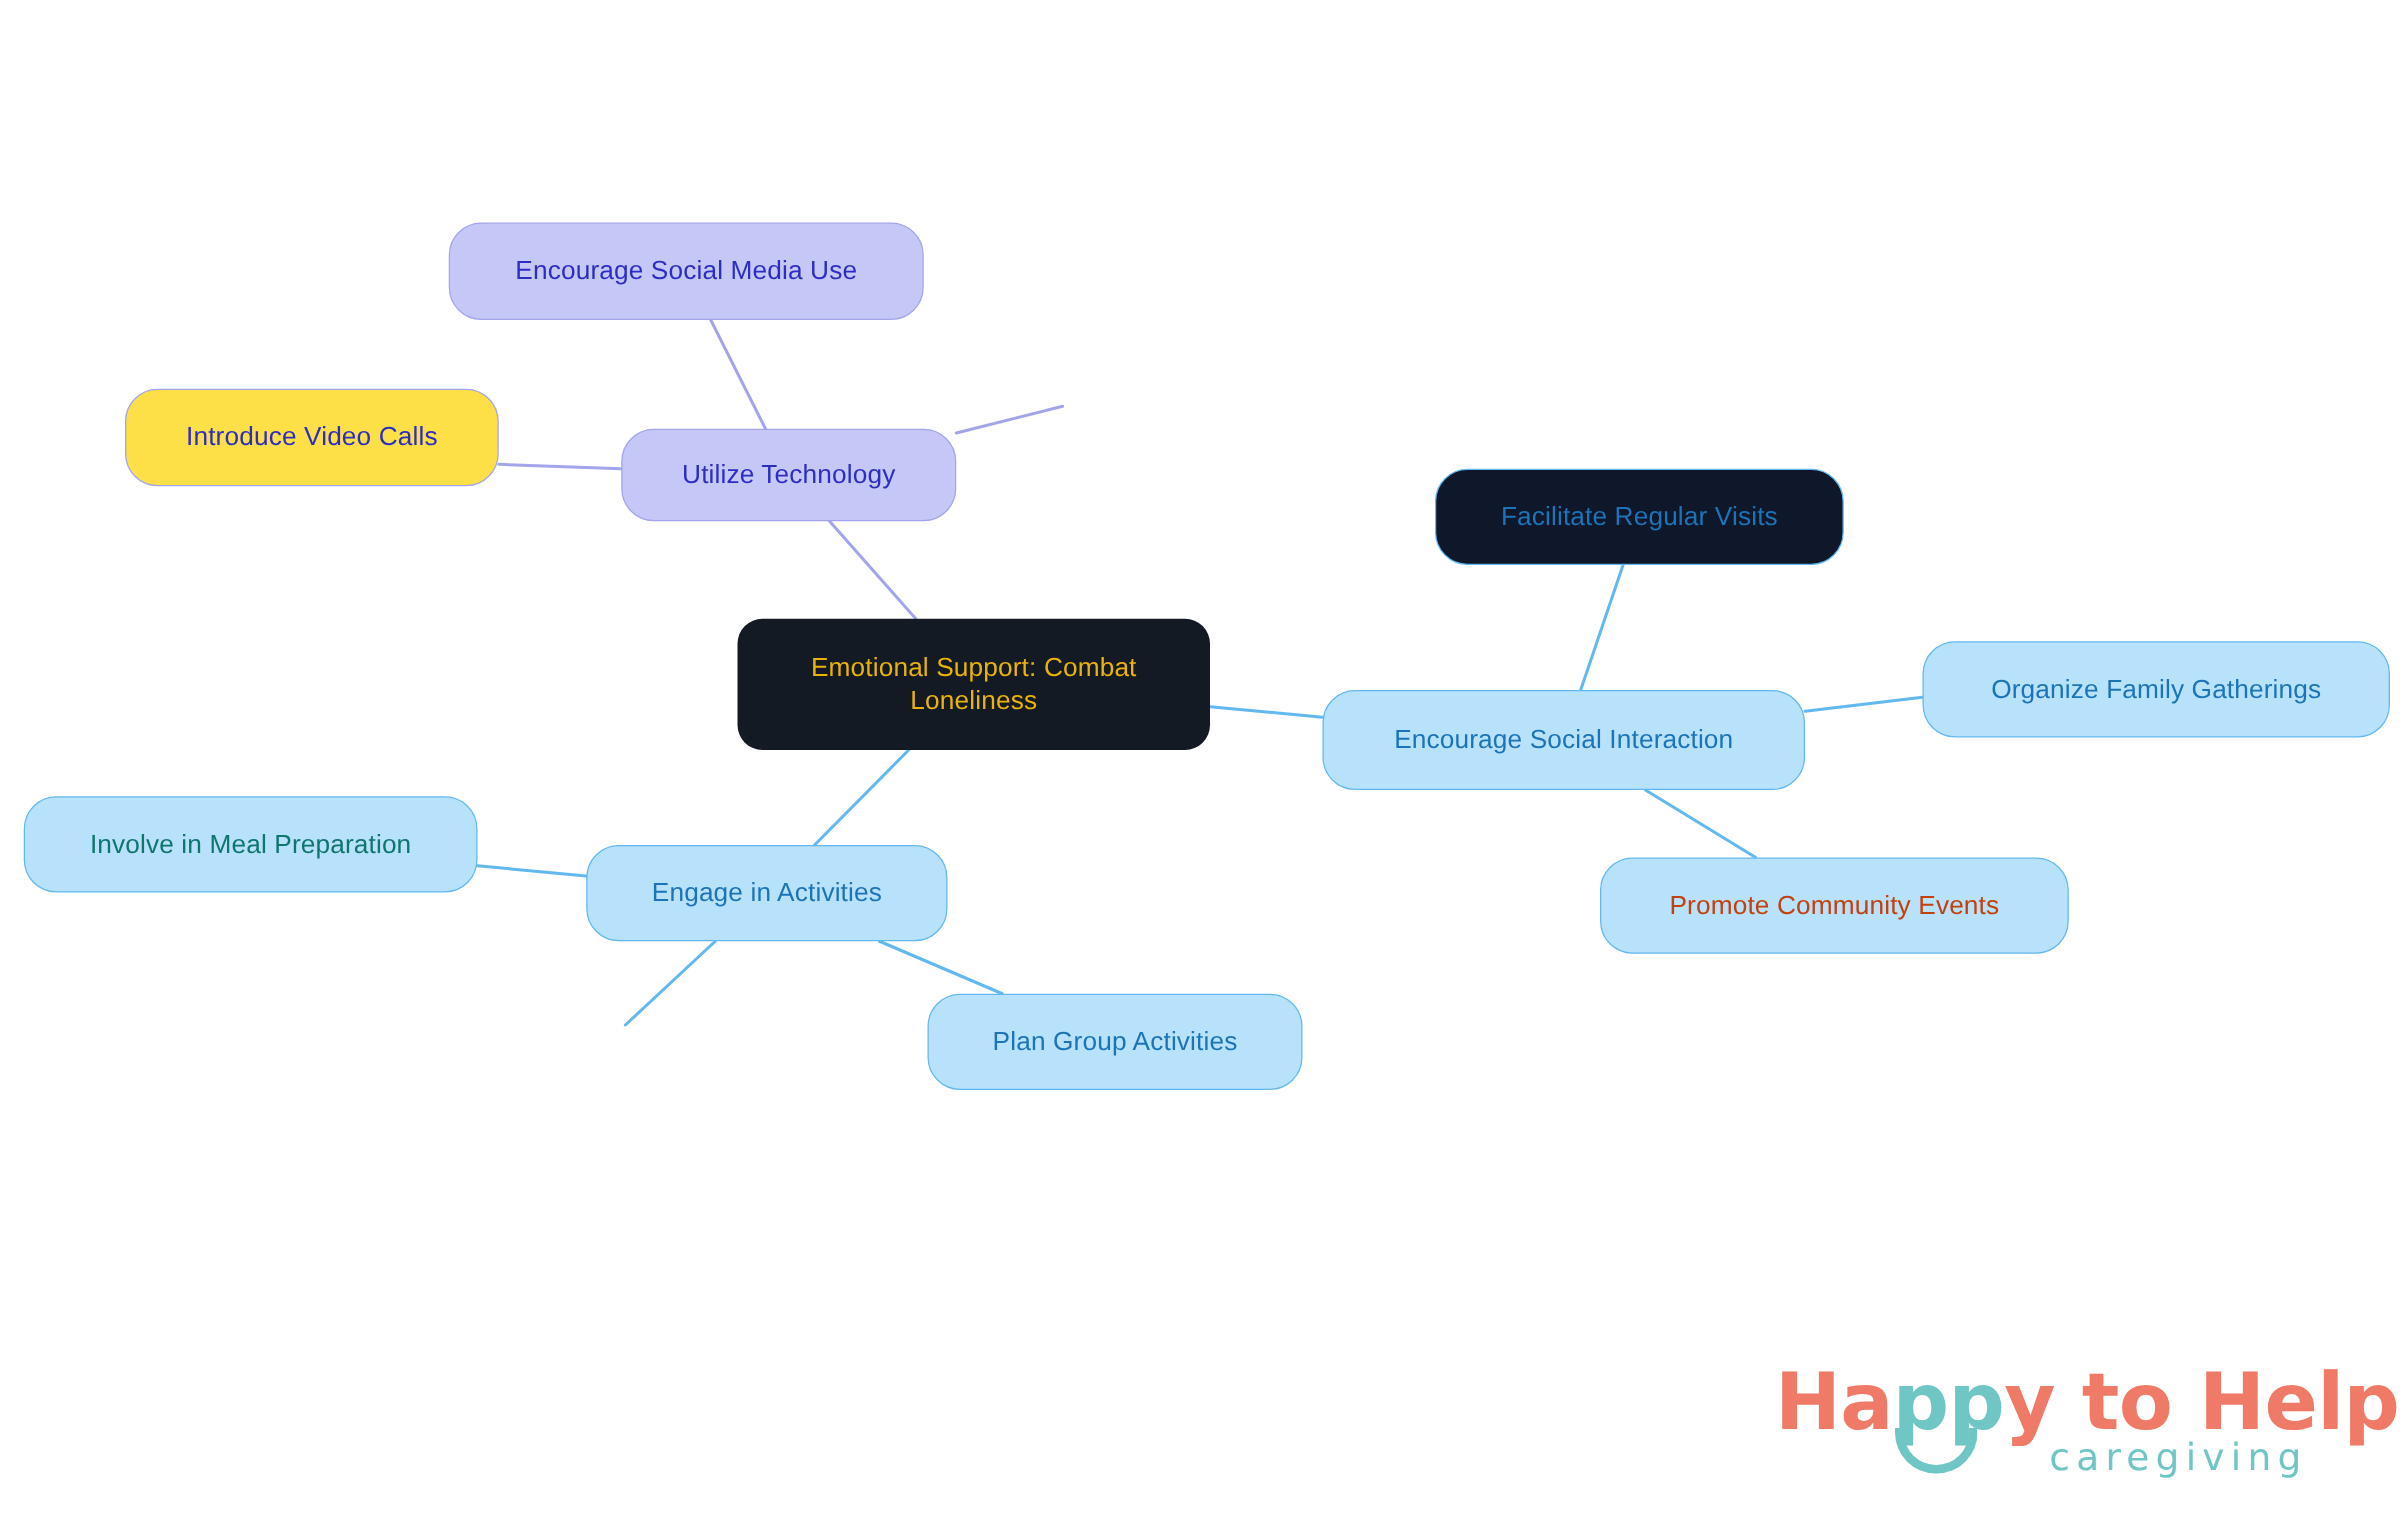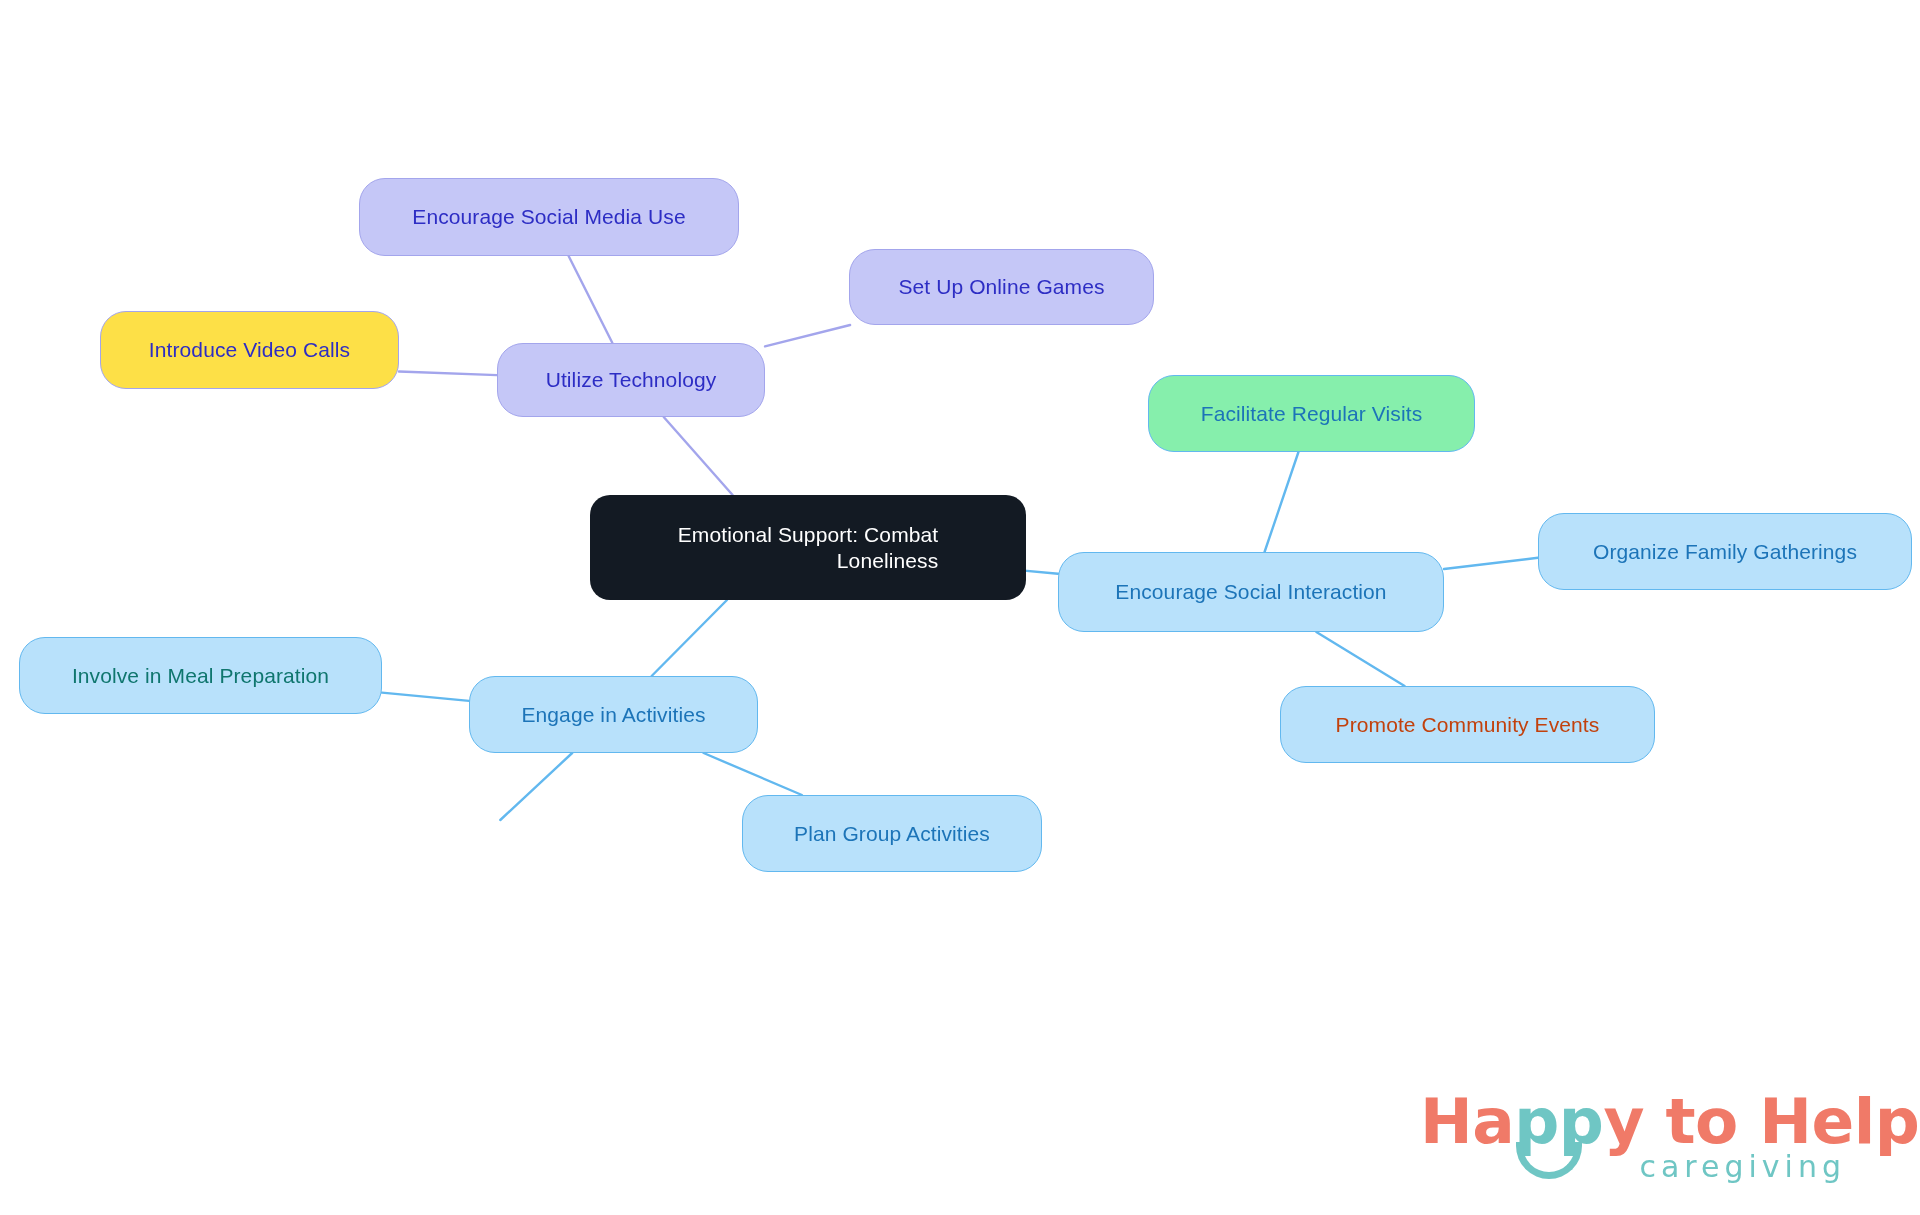--- a/index.html
+++ b/index.html
@@ -108,28 +108,27 @@
       <line x1="765" y1="346.3643724696356" x2="850.1129032258065" y2="325" stroke="#a3a5ec" stroke-width="2.4" stroke-linecap="round"></line>
       <line x1="968" y1="565.3188559322034" x2="1058" y2="573.8040254237288" stroke="#62b8ef" stroke-width="2.4" stroke-linecap="round"></line>
       <line x1="1264.5574229691877" y1="552" x2="1298.450980392157" y2="452" stroke="#62b8ef" stroke-width="2.4" stroke-linecap="round"></line>
       <line x1="1444" y1="568.9947257383966" x2="1538" y2="557.7900843881856" stroke="#62b8ef" stroke-width="2.4" stroke-linecap="round"></line>
       <line x1="1316.3584905660377" y1="632" x2="1404.5924528301887" y2="686" stroke="#62b8ef" stroke-width="2.4" stroke-linecap="round"></line>
       <line x1="726.9715568862275" y1="600" x2="651.6541916167664" y2="676" stroke="#62b8ef" stroke-width="2.4" stroke-linecap="round"></line>
       <line x1="469" y1="700.8547215496368" x2="382" y2="692.639225181598" stroke="#62b8ef" stroke-width="2.4" stroke-linecap="round"></line>
       <line x1="572.1927083333334" y1="753" x2="500.3072916666667" y2="820" stroke="#62b8ef" stroke-width="2.4" stroke-linecap="round"></line>
       <line x1="703.6029411764706" y1="753" x2="801.8970588235294" y2="795" stroke="#62b8ef" stroke-width="2.4" stroke-linecap="round"></line>
     </svg>
-<div class="node root" style="left: 590px; top: 495px; width: 436px; height: 105px; background: rgb(19, 26, 35); border: none; color: #ffffff; text-align: right;"><span>Emotional Support: Combat
+<div class="node root" style="left: 590px; top: 495px; width: 378px; height: 105px; background: rgb(19, 26, 35); border: none; color: #eab308;"><span>Emotional Support: Combat
 Loneliness</span></div>
     <div class="node branch" style="left: 497px; top: 343px; width: 268px; height: 74px; background: rgb(197, 199, 247); border-color: rgb(163, 165, 236); color: rgb(45, 45, 196);"><span>Utilize Technology</span></div>
     <div class="node leaf" style="left: 359px; top: 178px; width: 380px; height: 78px; background: rgb(197, 199, 247); border-color: rgb(163, 165, 236); color: rgb(45, 45, 196);"><span>Encourage Social Media Use</span></div>
     <div class="node leaf" style="left: 100px; top: 311px; width: 299px; height: 78px; background: #fde047; border-color: rgb(163, 165, 236); color: rgb(45, 45, 196);"><span>Introduce Video Calls</span></div>
-    <div class="node leaf" style="left: 849px; top: 249px; width: 305px; height: 76px; background: rgb(197, 199, 247); border-color: rgb(163, 165, 236); color: rgb(45, 45, 196);"><span>Set Up Online Games</span></div>
     <div class="node branch" style="left: 1058px; top: 552px; width: 386px; height: 80px; background: rgb(184, 225, 251); border-color: rgb(98, 184, 239); color: rgb(28, 116, 184);"><span>Encourage Social Interaction</span></div>
-    <div class="node leaf" style="left: 1148px; top: 375px; width: 327px; height: 77px; background: #86efac; border-color: rgb(98, 184, 239); color: rgb(28, 116, 184);"><span>Facilitate Regular Visits</span></div>
+    <div class="node leaf" style="left: 1148px; top: 375px; width: 327px; height: 77px; background: #0f172a; border-color: rgb(98, 184, 239); color: rgb(28, 116, 184);"><span>Facilitate Regular Visits</span></div>
     <div class="node leaf" style="left: 1538px; top: 513px; width: 374px; height: 77px; background: rgb(184, 225, 251); border-color: rgb(98, 184, 239); color: rgb(28, 116, 184);"><span>Organize Family Gatherings</span></div>
     <div class="node leaf" style="left: 1280px; top: 686px; width: 375px; height: 77px; background: rgb(184, 225, 251); border-color: rgb(98, 184, 239); color: #c2410c;"><span>Promote Community Events</span></div>
     <div class="node branch" style="left: 469px; top: 676px; width: 289px; height: 77px; background: rgb(184, 225, 251); border-color: rgb(98, 184, 239); color: rgb(28, 116, 184);"><span>Engage in Activities</span></div>
     <div class="node leaf" style="left: 19px; top: 637px; width: 363px; height: 77px; background: rgb(184, 225, 251); border-color: rgb(98, 184, 239); color: #0f766e;"><span>Involve in Meal Preparation</span></div>
     <div class="node leaf" style="left: 742px; top: 795px; width: 300px; height: 77px; background: rgb(184, 225, 251); border-color: rgb(98, 184, 239); color: rgb(28, 116, 184);"><span>Plan Group Activities</span></div>
   </div>
 
 <div id="logo">
   <div class="logo-main"><span style="color:#f07a68">Ha</span><span style="color:#6fc6c4">pp</span><span style="color:#f07a68">y</span><span style="color:#f07a68"> to Help</span></div>
   <div class="smile"></div>

